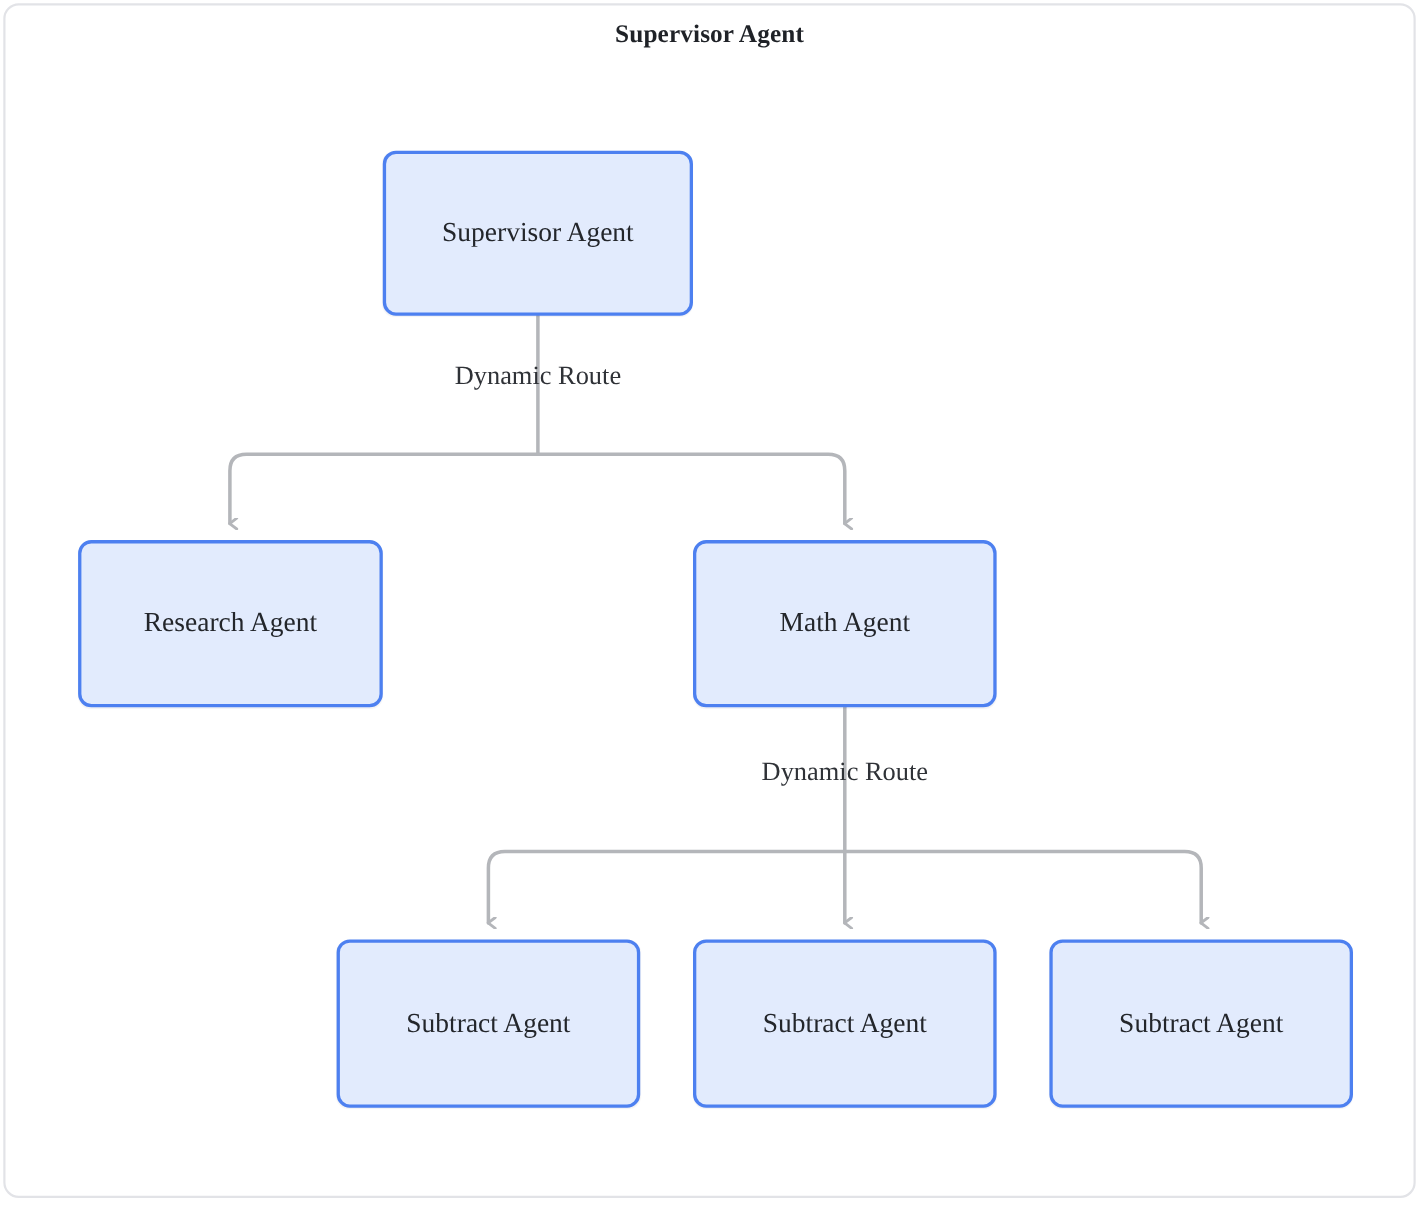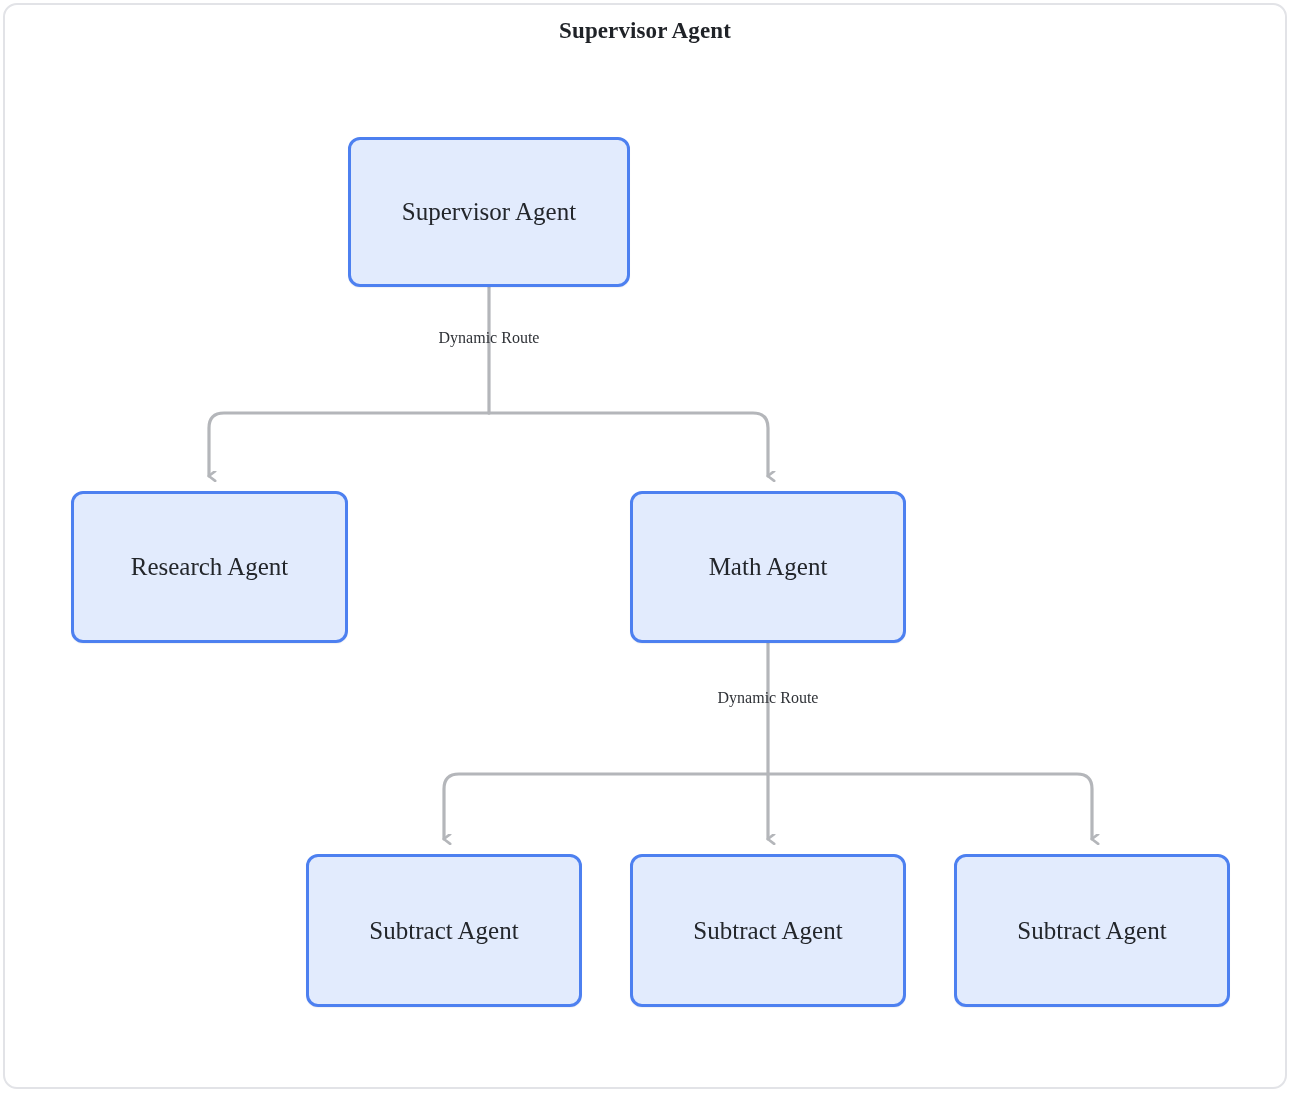--- a/index.html
+++ b/index.html
@@ -57,21 +57,21 @@
     align-items: center;
     justify-content: center;
     color: #23262b;
     font-size: 25px;
     line-height: 1.2;
     text-align: center;
     box-shadow: 0 1px 1px rgba(30,40,70,0.06);
   }
   .edge-label {
     position: absolute;
-    font-size: 16px;
+    font-size: 24px;
     color: #2f3237;
     white-space: nowrap;
     text-align: center;
   }
 </style>
 </head>
 <body>
 
 <div id="root">
   <div class="panel"></div>

